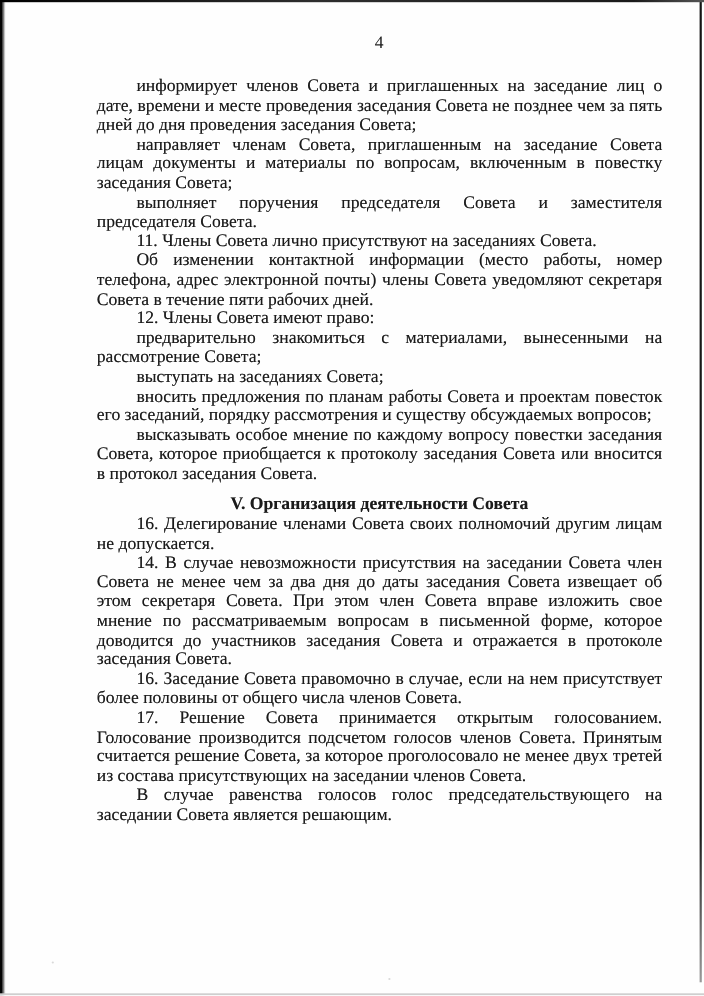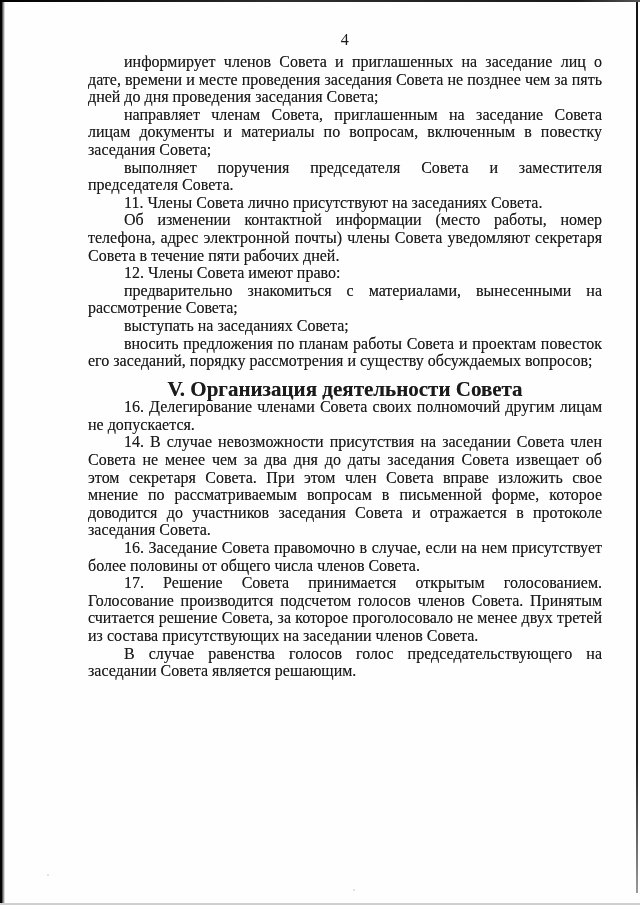--- a/index.html
+++ b/index.html
@@ -56,34 +56,34 @@
   .page-number {
     position: absolute;
     left: 88px; top: 31px;
     width: 514px;
     text-align: center;
     font-size: 16px;
     letter-spacing: 0.5px;
   }
   .text-body {
     position: absolute;
-    left: 88px; top: 53px;
+    left: 88px; top: 70px;
     width: 514px;
     font-size: 16px;
     line-height: 17.6px;
     text-align: justify;
     text-shadow: 0 0 0.3px rgba(20,20,20,0.55);
   }
   .text-body p {
     margin: 0;
     text-indent: 36px;
   }
   .section-heading {
     margin: 11px 0 0 0;
-    font-size: 21px;
+    font-size: 16px;
     line-height: 17.6px;
     font-weight: bold;
     text-align: center;
     text-indent: 0;
   }
 </style>
 </head>
 <body>
 
 <div class="page">
@@ -100,20 +100,21 @@
   <div class="text-body">
     <p>информирует членов Совета и приглашенных на заседание лиц о дате, времени и месте проведения заседания Совета не позднее чем за пять дней до дня проведения заседания Совета;</p>
     <p>направляет членам Совета, приглашенным на заседание Совета лицам документы и материалы по вопросам, включенным в повестку заседания Совета;</p>
     <p>выполняет поручения председателя Совета и заместителя председателя Совета.</p>
     <p>11. Члены Совета лично присутствуют на заседаниях Совета.</p>
     <p>Об изменении контактной информации (место работы, номер телефона, адрес электронной почты) члены Совета уведомляют секретаря Совета в течение пяти рабочих дней.</p>
     <p>12. Члены Совета имеют право:</p>
     <p>предварительно знакомиться с материалами, вынесенными на рассмотрение Совета;</p>
     <p>выступать на заседаниях Совета;</p>
     <p>вносить предложения по планам работы Совета и проектам повесток его заседаний, порядку рассмотрения и существу обсуждаемых вопросов;</p>
+    <p>высказывать особое мнение по каждому вопросу повестки заседания Совета, которое приобщается к протоколу заседания Совета или вносится в протокол заседания Совета.</p>
 
     <h2 class="section-heading">V. Организация деятельности Совета</h2>
 
     <p>16. Делегирование членами Совета своих полномочий другим лицам не допускается.</p>
     <p>14. В случае невозможности присутствия на заседании Совета член Совета не менее чем за два дня до даты заседания Совета извещает об этом секретаря Совета. При этом член Совета вправе изложить свое мнение по рассматриваемым вопросам в письменной форме, которое доводится до участников заседания Совета и отражается в протоколе заседания Совета.</p>
     <p>16. Заседание Совета правомочно в случае, если на нем присутствует более половины от общего числа членов Совета.</p>
     <p>17. Решение Совета принимается открытым голосованием. Голосование производится подсчетом голосов членов Совета. Принятым считается решение Совета, за которое проголосовало не менее двух третей из состава присутствующих на заседании членов Совета.</p>
     <p>В случае равенства голосов голос председательствующего на заседании Совета является решающим.</p>
   </div>
 

